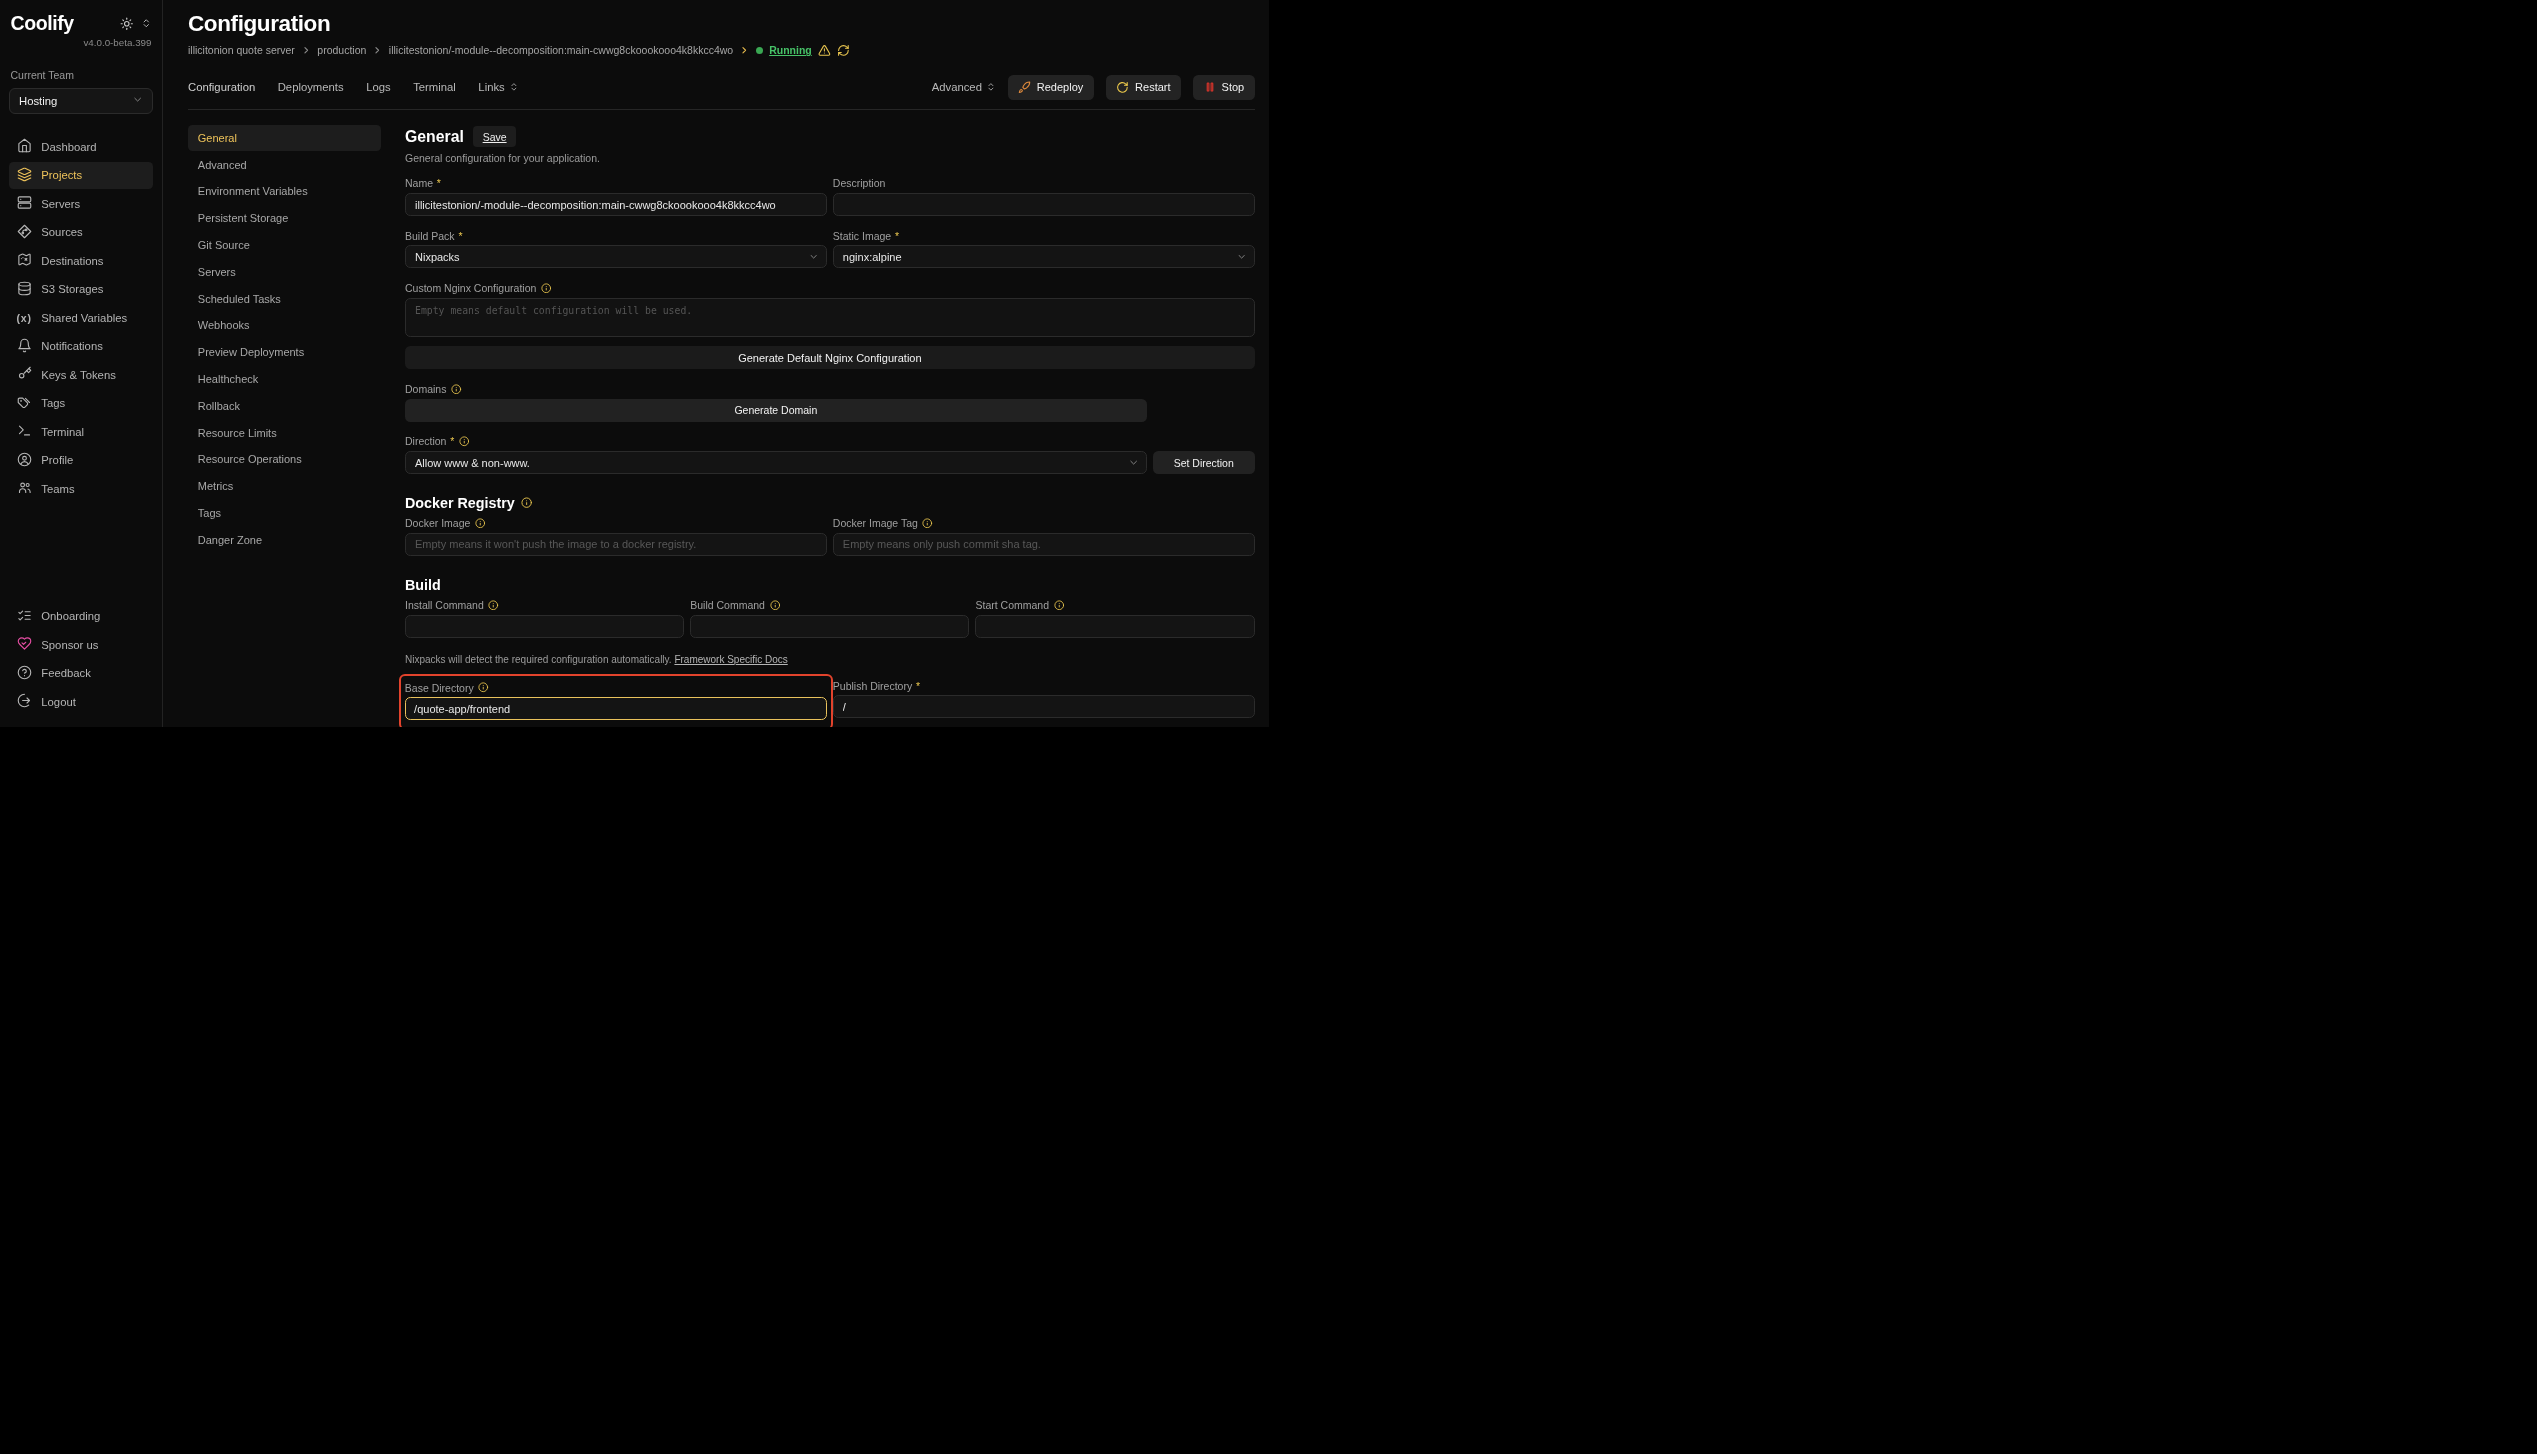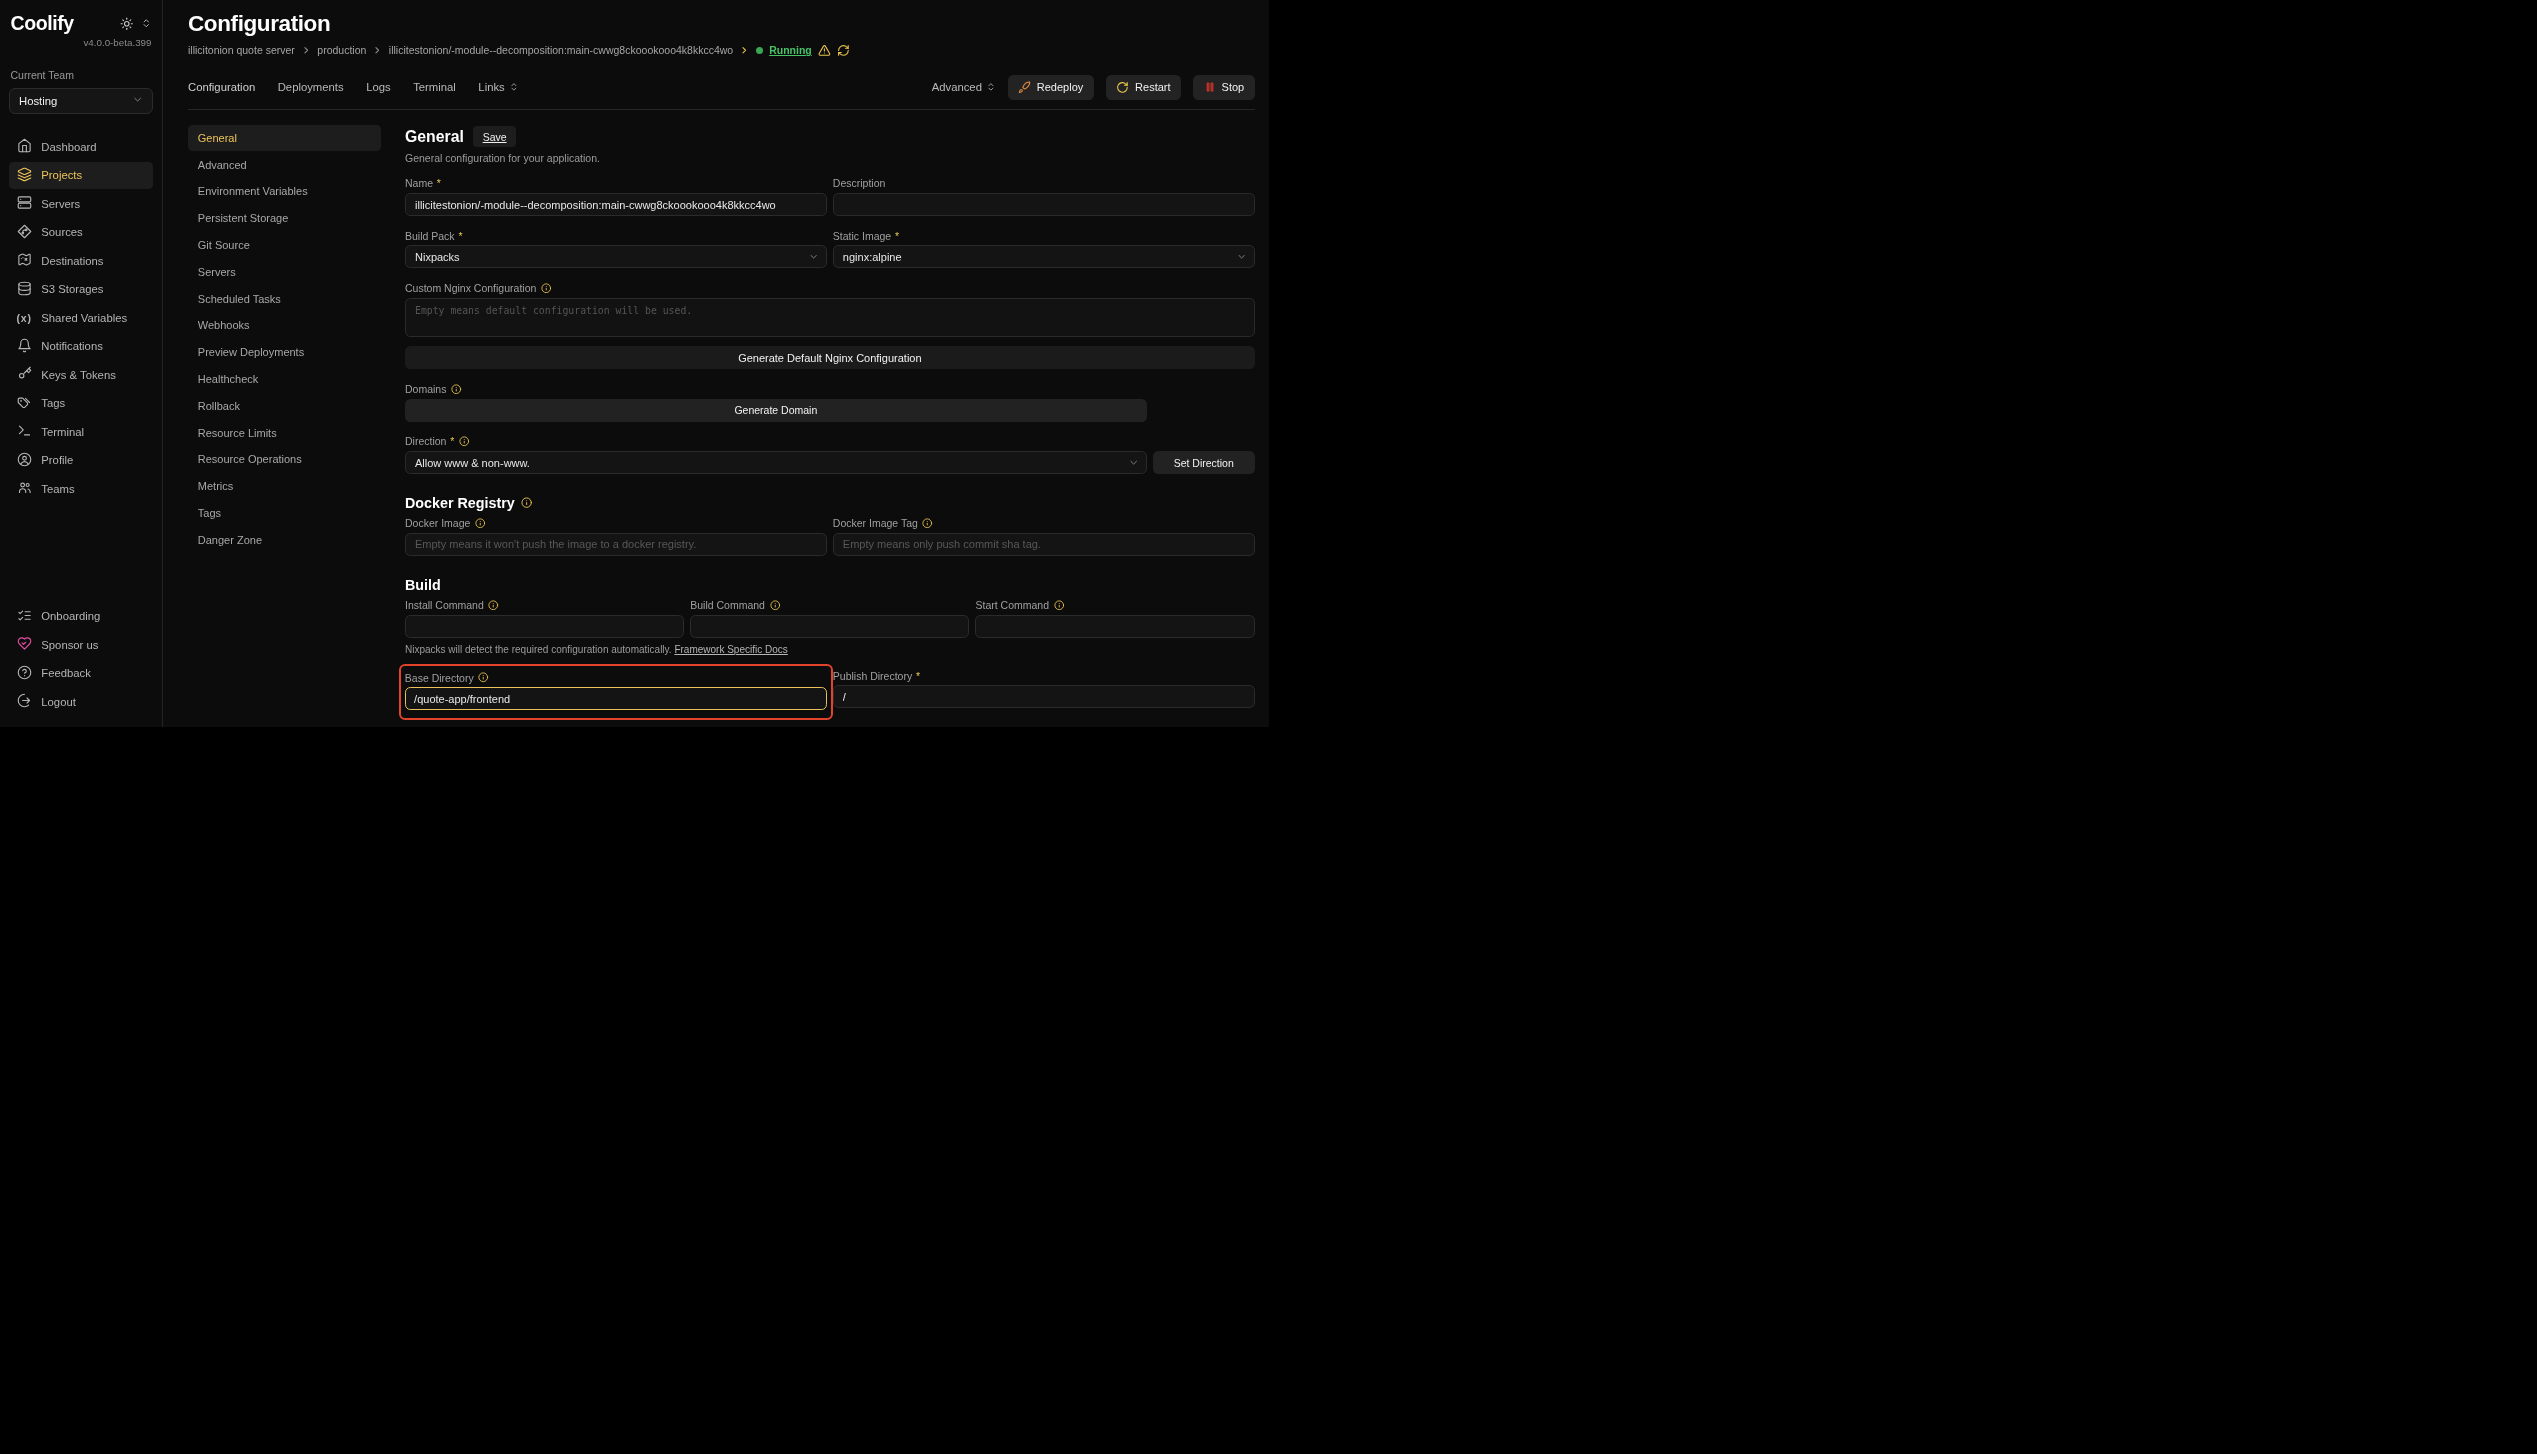--- a/index.html
+++ b/index.html
@@ -66,21 +66,21 @@
   .selectbox { position:relative; margin-top:3.8px; height:23px; background:#141414; border:0.8px solid #2b2b2b; border-radius:5.3px; display:flex; align-items:center; padding:0 22.5px 0 9px; font-size:11px; color:#e8e8e8; cursor:pointer; }
   .selectbox .chev { position:absolute; right:6.8px; color:#8a8a8a; display:flex; }
 
   .nginx-area { position:relative; margin-top:3.8px; width:100%; height:39px; background:#121212; border:0.8px solid #2b2b2b; border-radius:5.3px; padding:6px 9px; font-family:"DejaVu Sans Mono", monospace; font-size:9.8px; color:#e8e8e8; resize:none; outline:none; }
   .nginx-area::placeholder { color:#555555; }
   .wide-btn { margin-top:6.8px; width:100%; height:23px; background:#1b1b1b; border:none; border-radius:5.3px; color:#f2f2f2; font-size:11px; font-family:inherit; cursor:pointer; }
   .input-btn-row { display:grid; grid-template-columns:1fr 102px; column-gap:6px; align-items:start; }
   .side-btn { margin-top:3.8px; height:23px; background:#222222; border:none; border-radius:5.3px; color:#f2f2f2; font-size:10.5px; font-family:inherit; cursor:pointer; white-space:nowrap; }
 
   .sec-heading { margin-top:21px; font-size:14.3px; font-weight:bold; color:#ffffff; display:flex; align-items:center; gap:5.3px; }
-  .note { margin-top:6px; font-size:10px; color:#9c9c9c; }
+  .note { margin-top:16px; font-size:10px; color:#9c9c9c; }
   .note a { color:#b5b5b5; text-decoration:underline; cursor:pointer; }
 
   .last-row { display:grid; grid-template-columns:1fr 1fr; column-gap:6px; margin-top:15px; }
   .annotation { border:2.3px solid #e2432c; border-radius:6px; padding:6px 3.8px 7.5px 3.8px; margin:-6px -6px 0 -6px; }
   .annotation .field-label { margin-top:0; }
   .tb.focus-yellow { border:1.5px solid #e9c25c; padding:0 8.3px; }
 </style>
 </head>
 <body>
 

